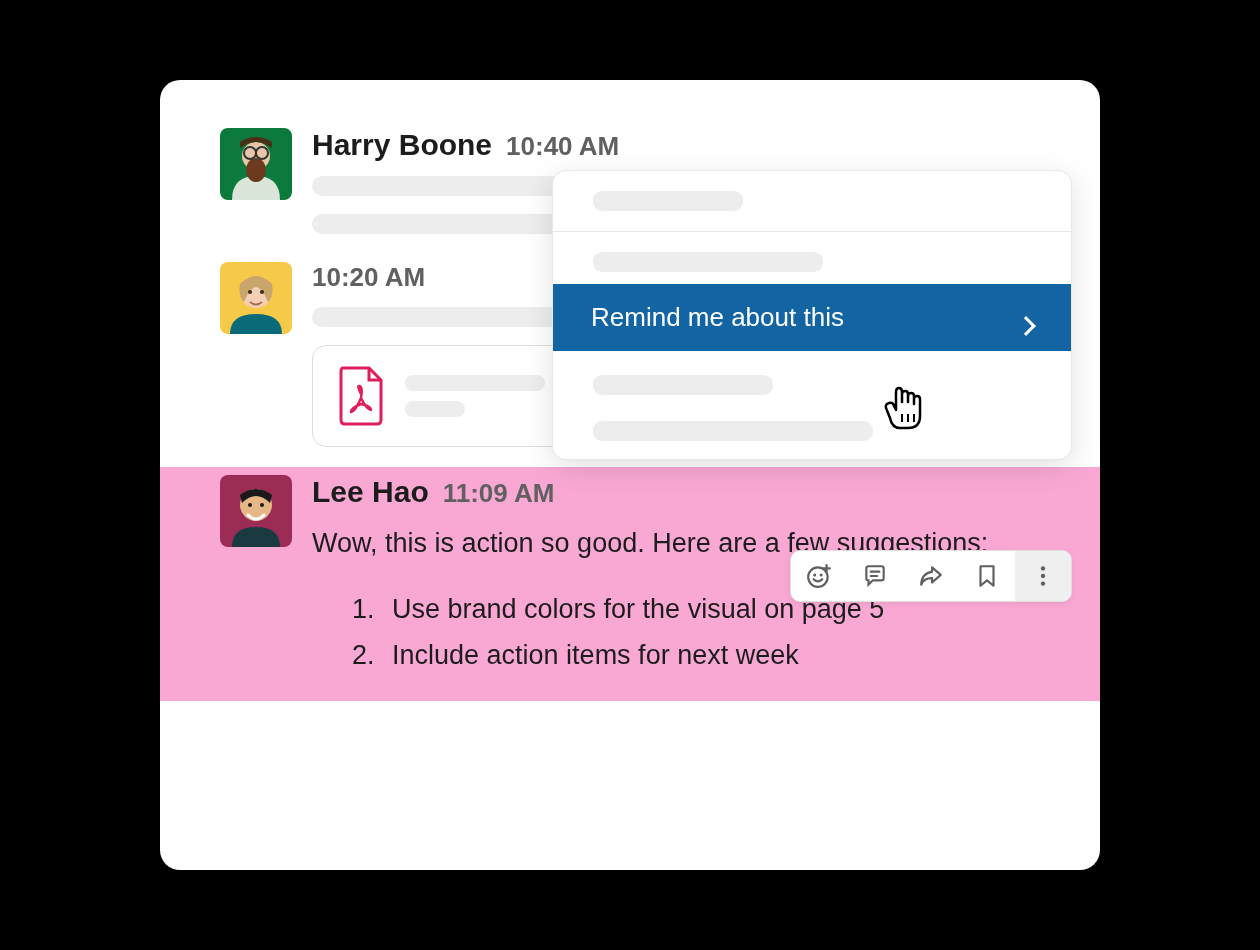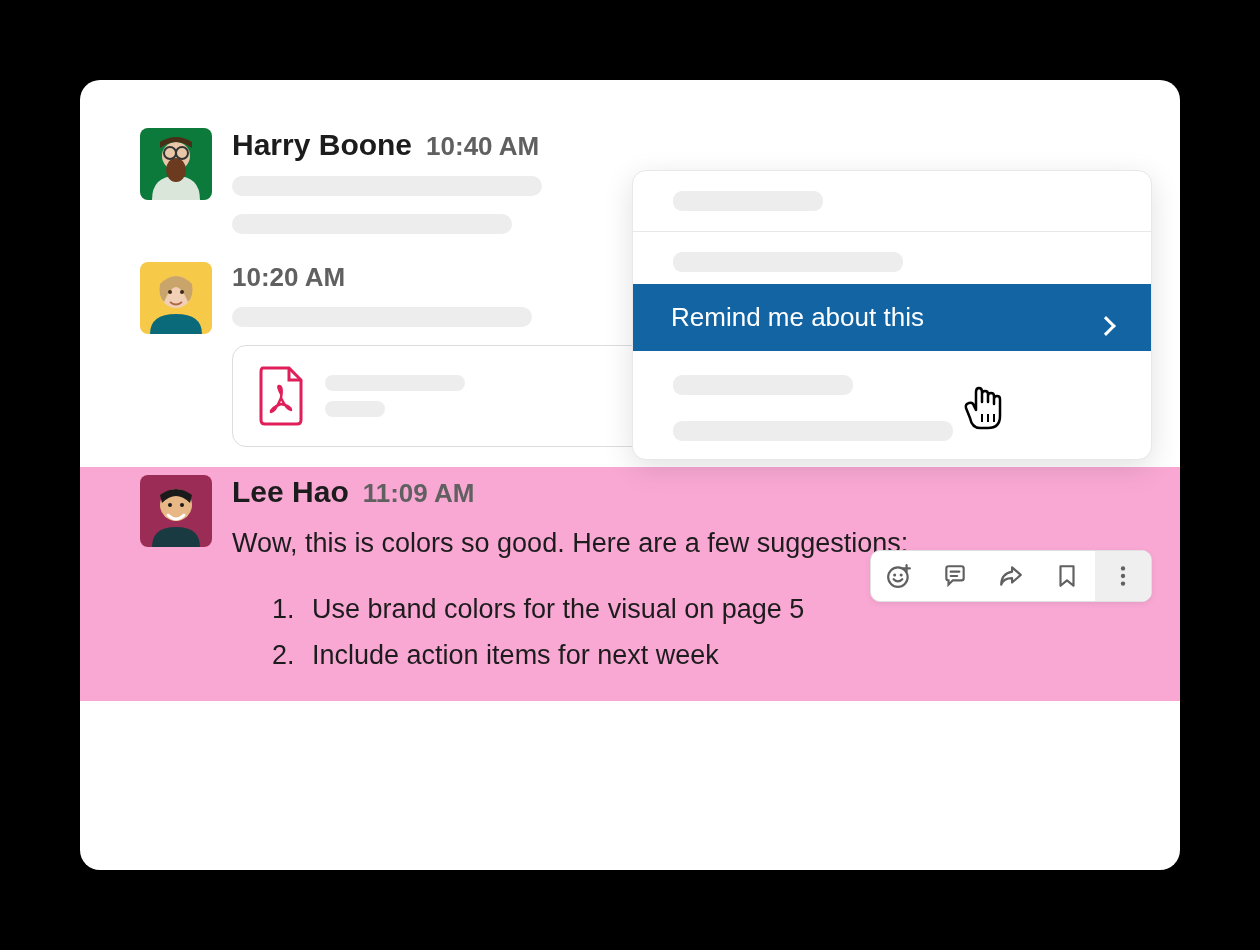--- a/index.html
+++ b/index.html
@@ -6,21 +6,21 @@
   body {
     font-family: -apple-system, BlinkMacSystemFont, "Segoe UI", Helvetica, Arial, sans-serif;
     background: #000;
     width: 1260px;
     height: 950px;
     display: flex;
     align-items: center;
     justify-content: center;
   }
   .window {
-    width: 1100px;
+    width: 940px;
     height: 790px;
     background: #fff;
     border-radius: 20px;
     box-shadow: 0 20px 80px rgba(0,0,0,0.6);
     position: relative;
     overflow: visible;
     padding-top: 40px;
   }
   .message {
     display: flex;
@@ -258,21 +258,21 @@
         <circle cx="42" cy="30" r="2" fill="#1a1a1a"></circle>
         <path d="M28 40 Q36 48 44 40" stroke="#fff" stroke-width="3" fill="none" stroke-linecap="round"></path>
       </svg>
     </div>
     <div class="msg-body">
       <div class="msg-header">
         <span class="msg-name">Lee Hao</span>
         <span class="msg-time">11:09 AM</span>
       </div>
       <div class="msg-text">
-        <div>Wow, this is colors so good. Here are a few suggestions:</div>
+        <div>Wow, this is action so good. Here are a few suggestions:</div>
         <ol>
           <li>Use brand colors for the visual on page 5</li>
           <li>Include action items for next week</li>
         </ol>
       </div>
     </div>
   </div>
 
   <div class="context-menu">
     <div class="menu-section">

